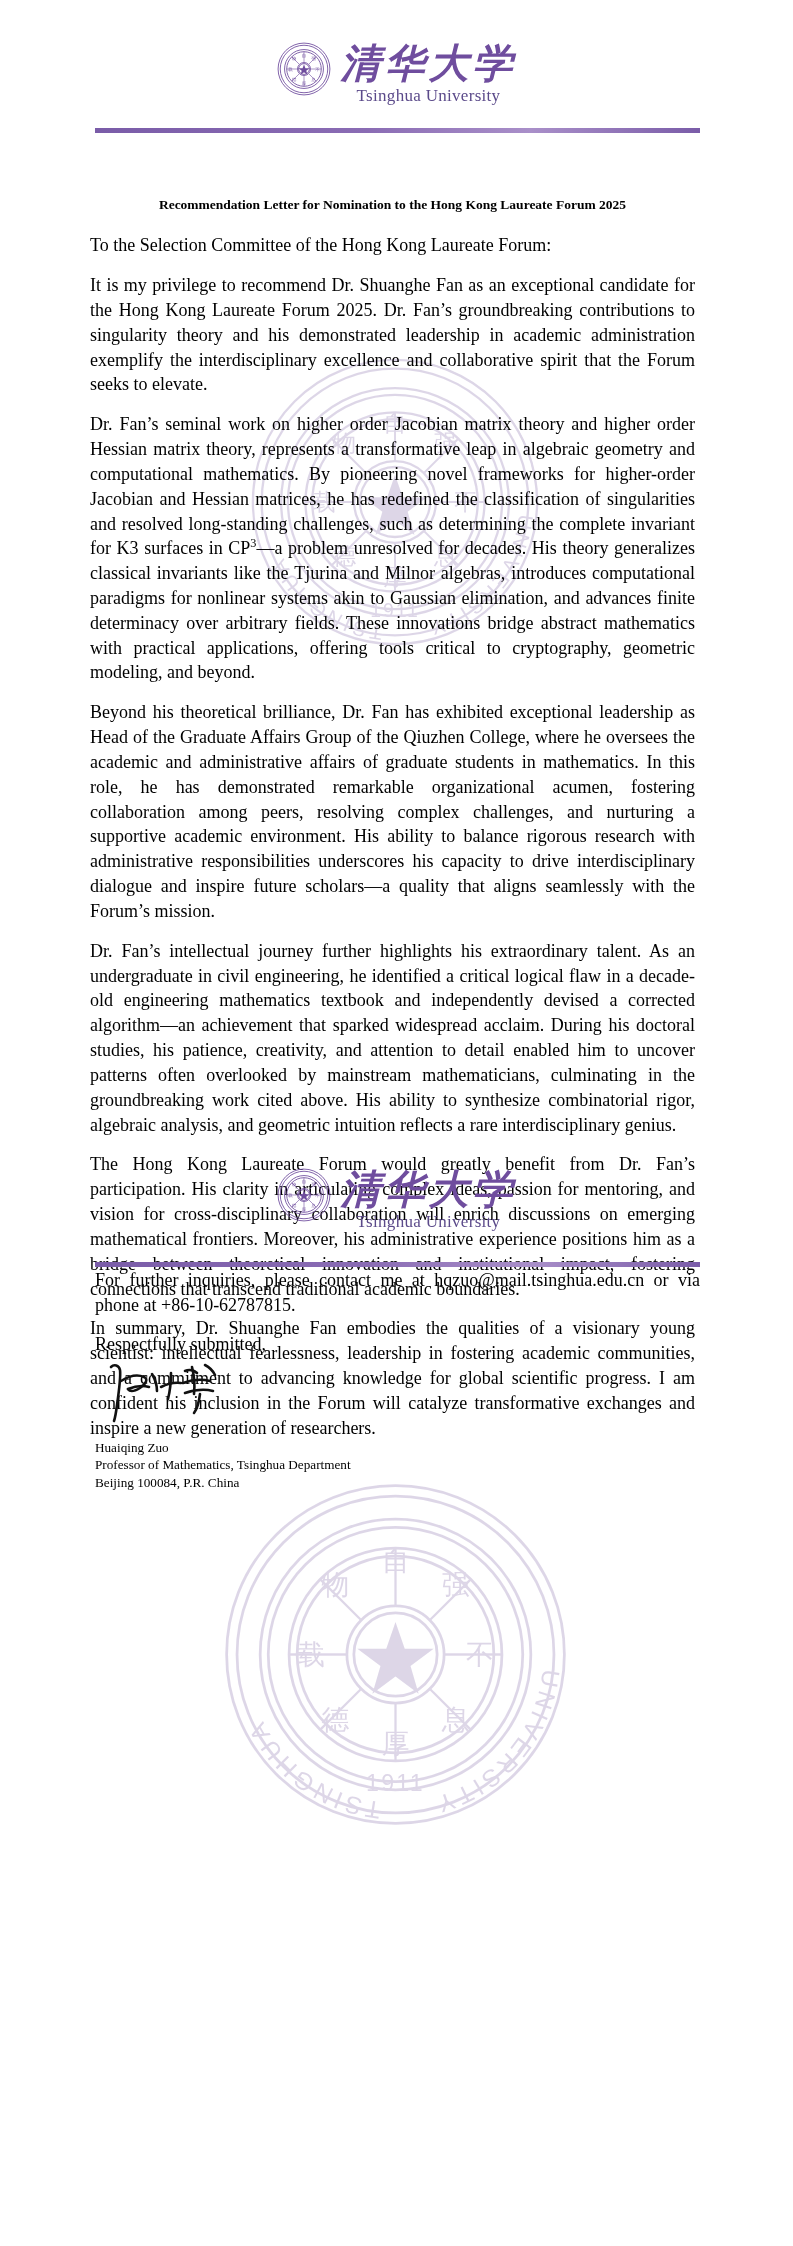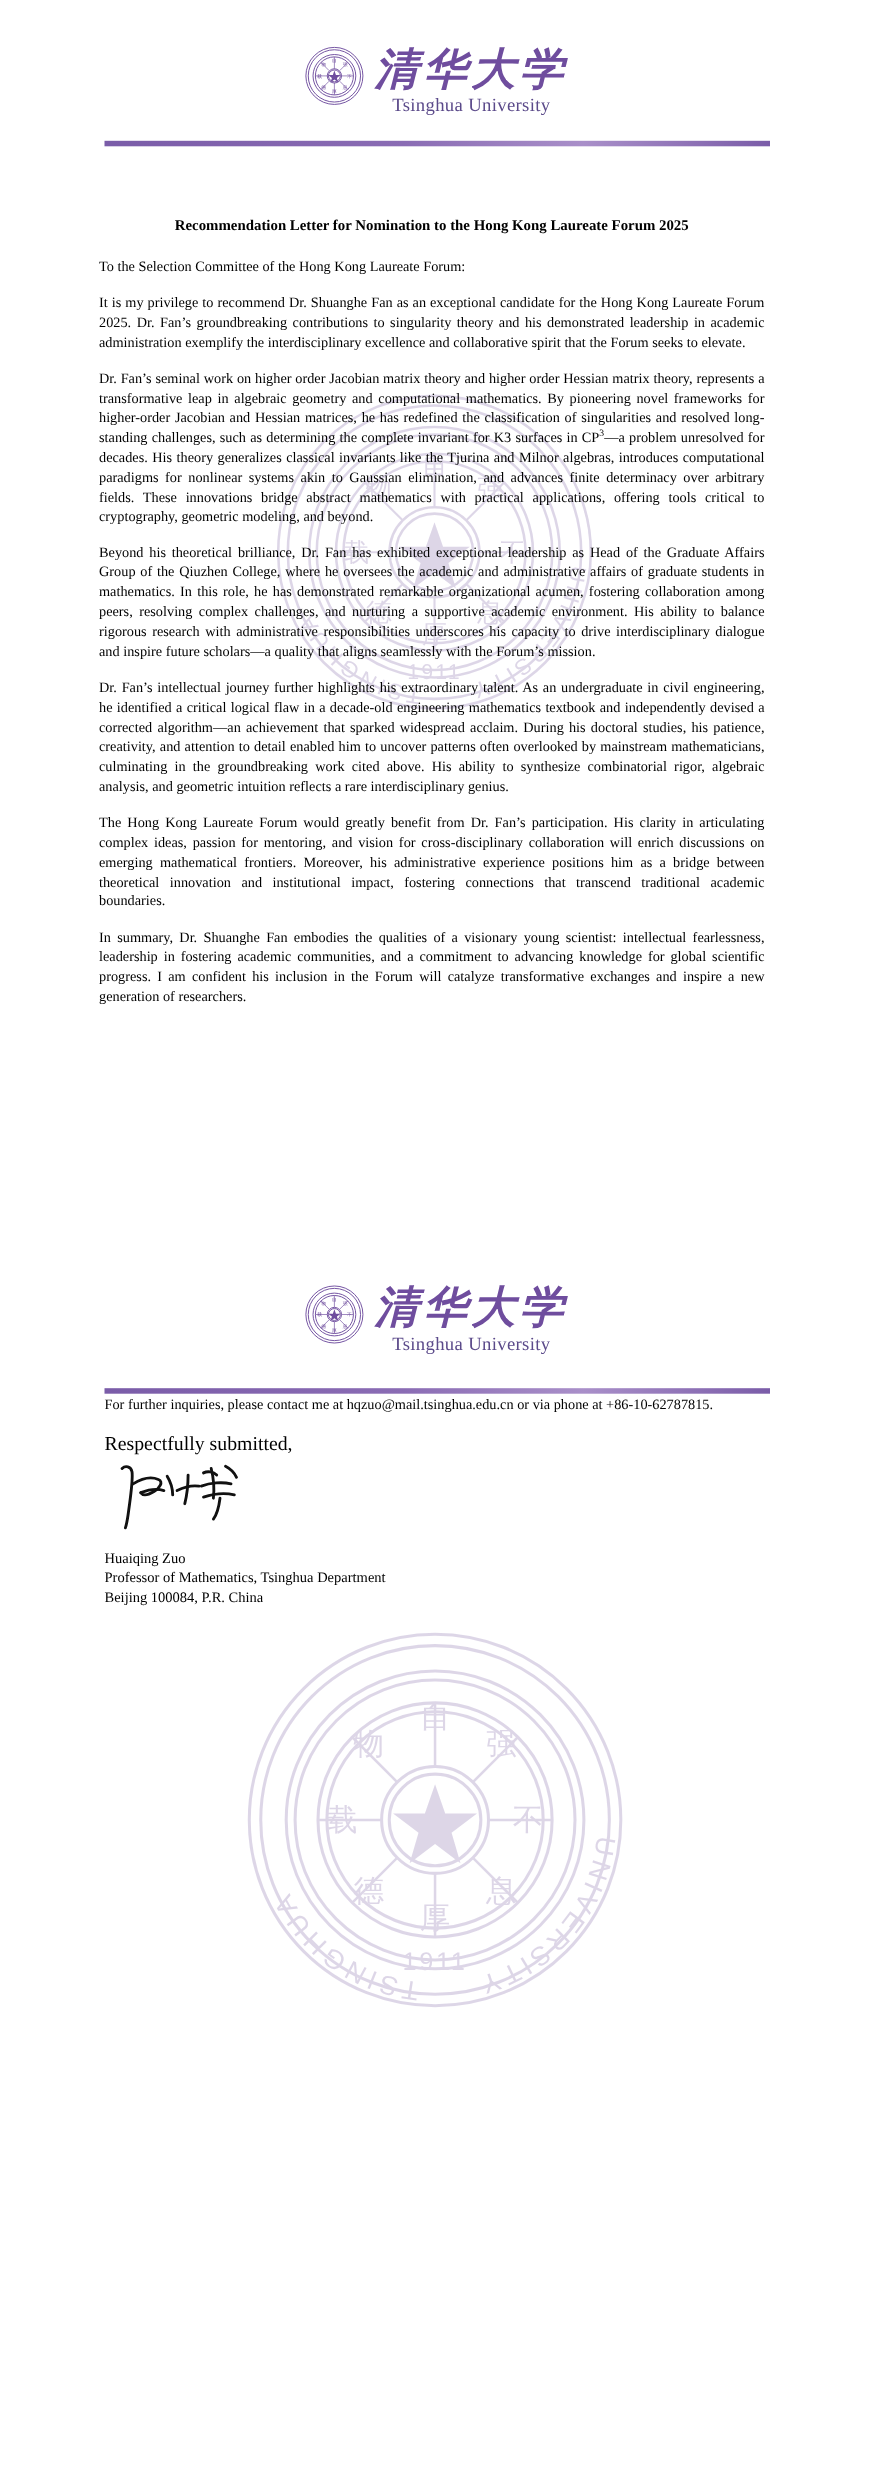--- a/index.html
+++ b/index.html
@@ -102,21 +102,21 @@
     z-index: 3;
   }
   .doc-title {
     font-size: 13.5px;
     font-weight: bold;
     text-align: center;
     margin: 0 0 19px 0;
     line-height: 1.35;
   }
   p.para {
-    font-size: 13px;
+    font-size: 18px;
     line-height: 1.38;
     text-align: justify;
     text-justify: inter-word;
     margin: 0 0 15px 0;
   }
   p.para:last-child { margin-bottom: 0; }
   .salutation { text-align: left; }
 
   
   .footer {

